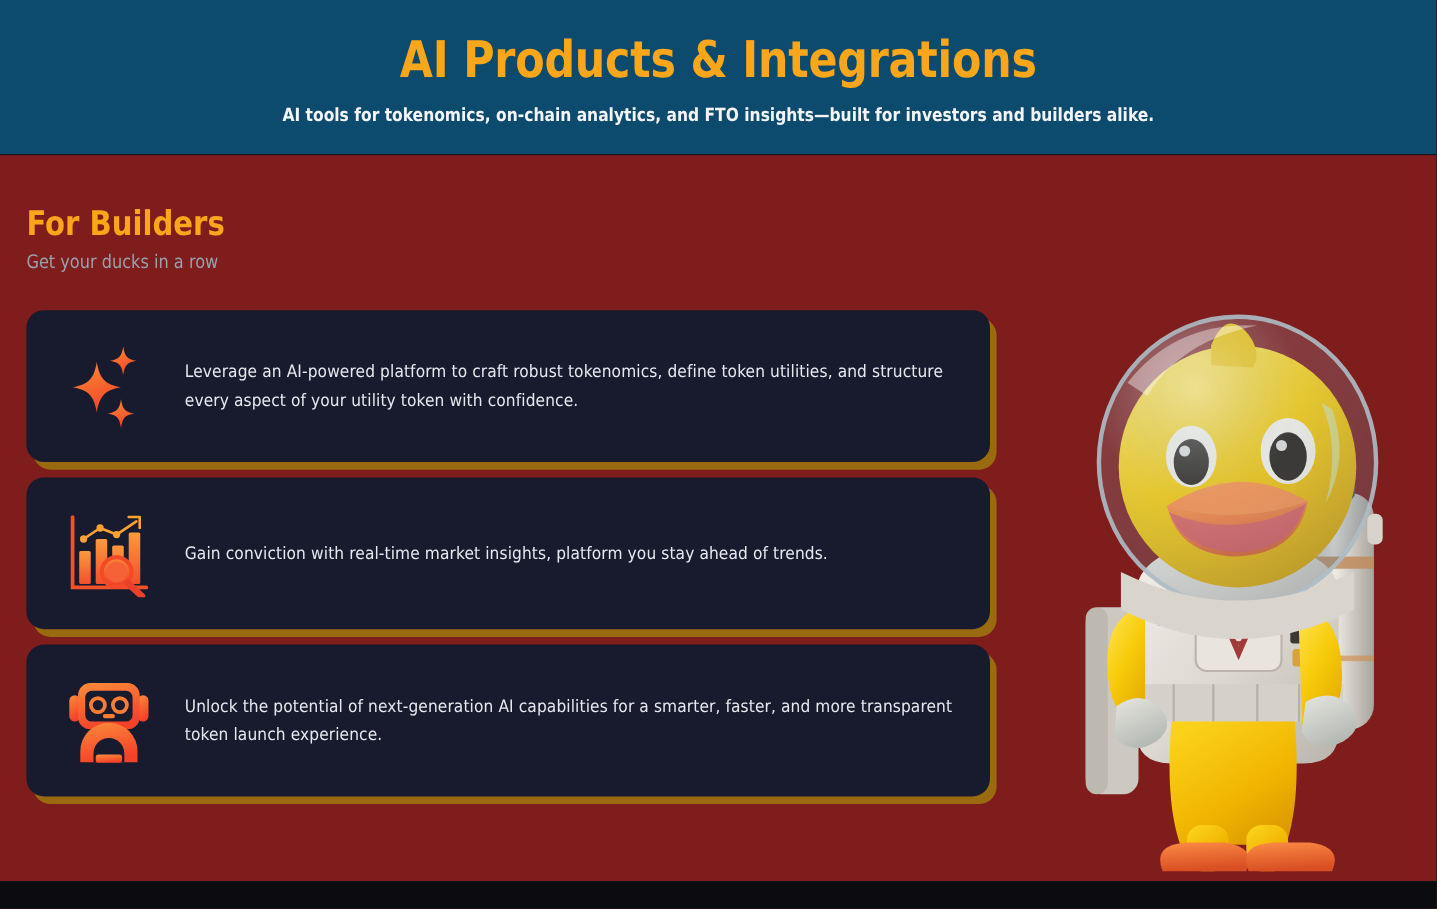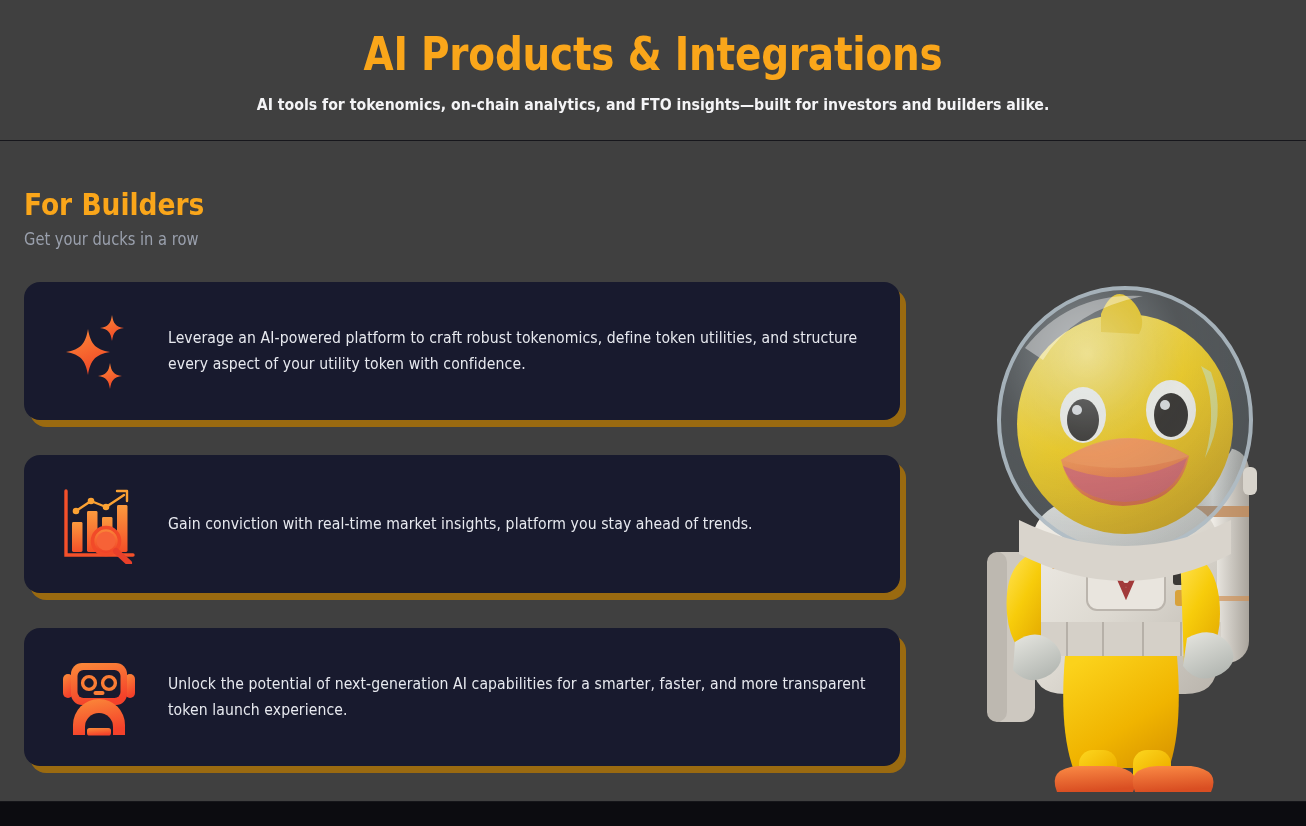--- a/index.html
+++ b/index.html
@@ -16,21 +16,21 @@
     color: #ffffff;
     position: relative;
   }
 
   
   .hero {
     position: absolute;
     top: 0; left: 0;
     width: 1306px;
     height: 141px;
-    background: #404040;
+    background: #0c4a6e;
     border-bottom: 1px solid #17171c;
     text-align: center;
   }
 
   .hero-title {
     margin-top: 26px;
     font-size: 46px;
     line-height: 56px;
     font-weight: 700;
     letter-spacing: -0.2px;
@@ -48,21 +48,21 @@
     font-family: "DejaVu Sans Condensed", "Liberation Sans Narrow", "Liberation Sans", sans-serif;
     transform: scaleX(0.95);
   }
 
   
   .section {
     position: absolute;
     top: 141px; left: 0;
     width: 1306px;
     height: 660px;
-    background: #404040;
+    background: #7f1d1d;
   }
 
   .section-head {
     position: absolute;
     left: 24px;
     top: 44px;
   }
 
   .section-title {
     font-size: 31px;
@@ -91,21 +91,21 @@
     left: 24px;
     top: 141px;
     width: 882px;
   }
 
   .card {
     position: relative;
     width: 876px;
     background: #181a2e;
     border-radius: 16px;
-    margin-bottom: 35px;
+    margin-bottom: 14px;
     display: flex;
     align-items: center;
     box-shadow: 6px 7px 0 0 #9a6a10;
     padding: 18px 26px 18px 32px;
     min-height: 138px;
   }
 
   .card:last-child { margin-bottom: 0; }
 
   .card-icon {

